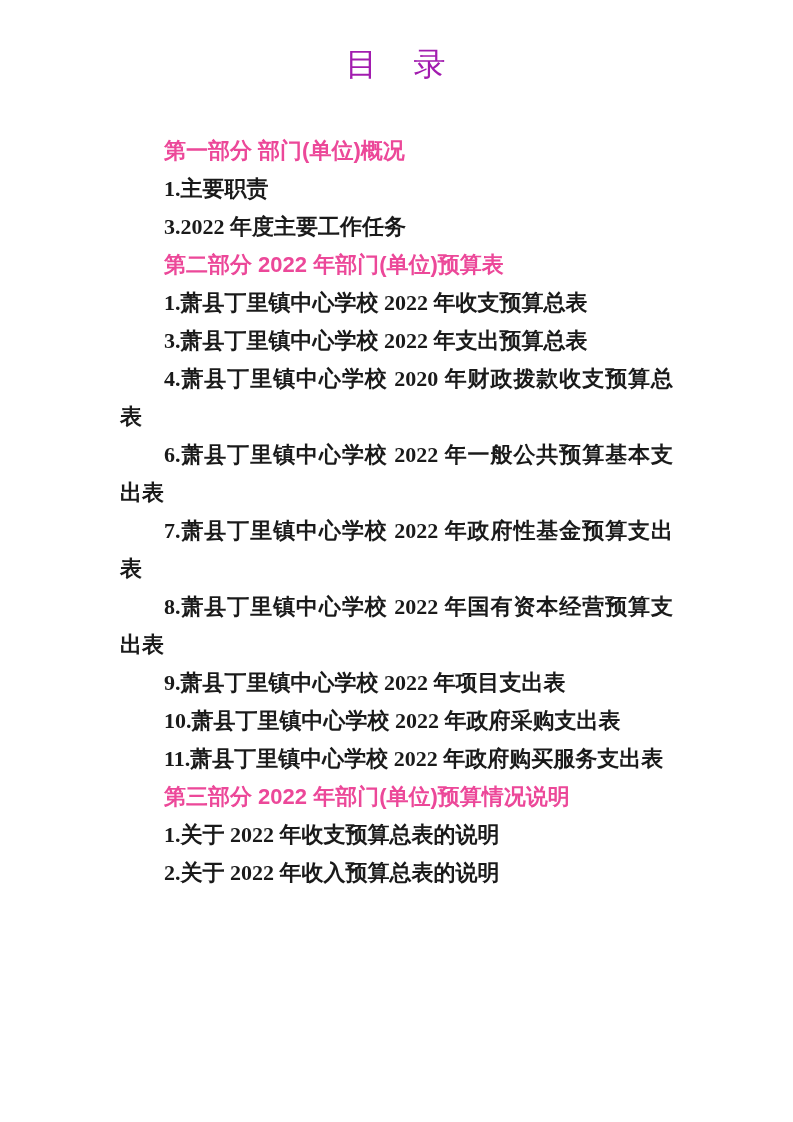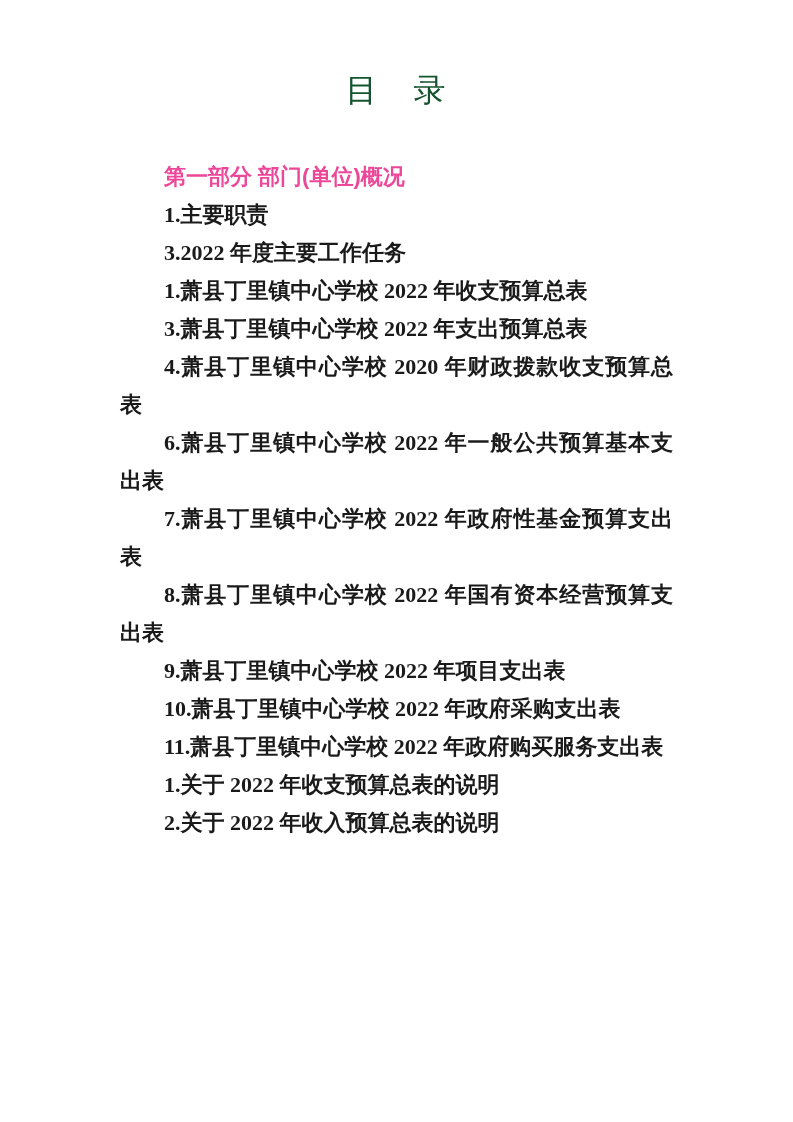--- a/index.html
+++ b/index.html
@@ -12,27 +12,27 @@
     width: 793px;
     height: 1122px;
     margin: 0 auto;
     background: #ffffff;
     color: #1a1a1a;
     overflow: hidden;
     font-family: "Liberation Serif", serif;
   }
   .doc-title {
     margin: 0;
-    padding-top: 70px;
+    padding-top: 44px;
     text-align: center;
     font-size: 32px;
     line-height: 40px;
     font-weight: 400;
     letter-spacing: 2px;
-    color: #14532d;
+    color: #a21caf;
   }
   .toc {
     margin: 48px 120px 0 120px;
     font-size: 22px;
     line-height: 38px;
     text-align: justify;
   }
   .toc p {
     margin: 0;
     text-indent: 2em;
@@ -53,29 +53,31 @@
 
   <h1 class="doc-title">目　录</h1>
 
   <div class="toc">
 
     <p class="toc-heading">第一部分 部门(单位)概况</p>
 
     <p class="toc-item">1.主要职责</p>
     <p class="toc-item">3.2022 年度主要工作任务</p>
 
+    <p class="toc-heading">第二部分 2022 年部门(单位)预算表</p>
 
     <p class="toc-item">1.萧县丁里镇中心学校 2022 年收支预算总表</p>
     <p class="toc-item">3.萧县丁里镇中心学校 2022 年支出预算总表</p>
     <p class="toc-item">4.萧县丁里镇中心学校 2020 年财政拨款收支预算总表</p>
     <p class="toc-item">6.萧县丁里镇中心学校 2022 年一般公共预算基本支出表</p>
     <p class="toc-item">7.萧县丁里镇中心学校 2022 年政府性基金预算支出表</p>
     <p class="toc-item">8.萧县丁里镇中心学校 2022 年国有资本经营预算支出表</p>
     <p class="toc-item">9.萧县丁里镇中心学校 2022 年项目支出表</p>
     <p class="toc-item">10.萧县丁里镇中心学校 2022 年政府采购支出表</p>
     <p class="toc-item">11.萧县丁里镇中心学校 2022 年政府购买服务支出表</p>
 
+    <p class="toc-heading">第三部分 2022 年部门(单位)预算情况说明</p>
 
     <p class="toc-item">1.关于 2022 年收支预算总表的说明</p>
     <p class="toc-item">2.关于 2022 年收入预算总表的说明</p>
 
   </div>
 </div>
 
 </body></html>

